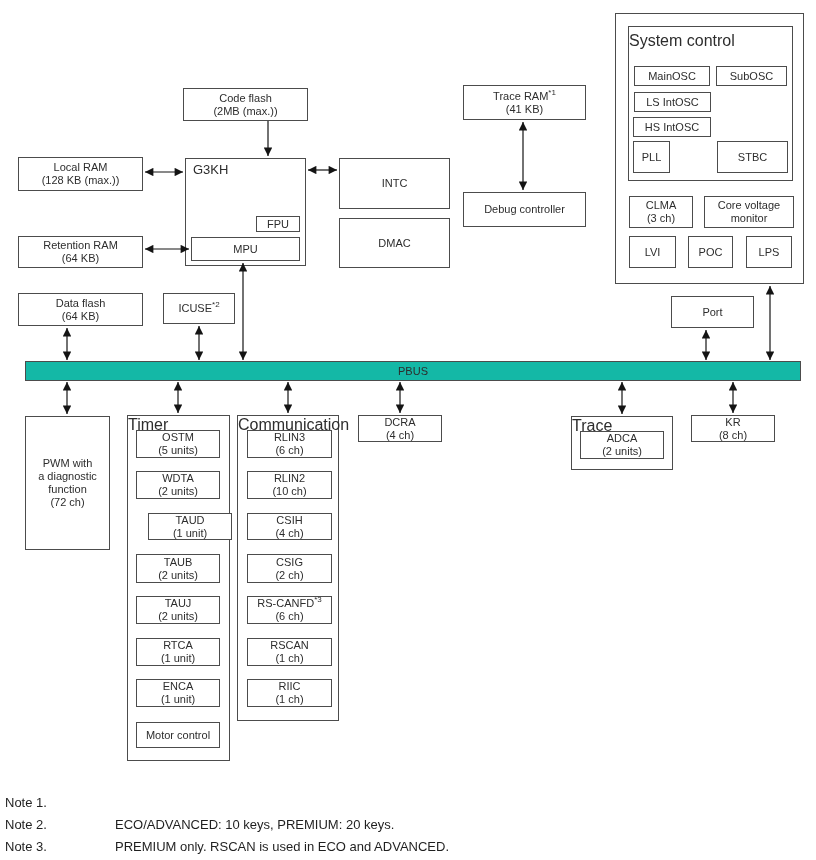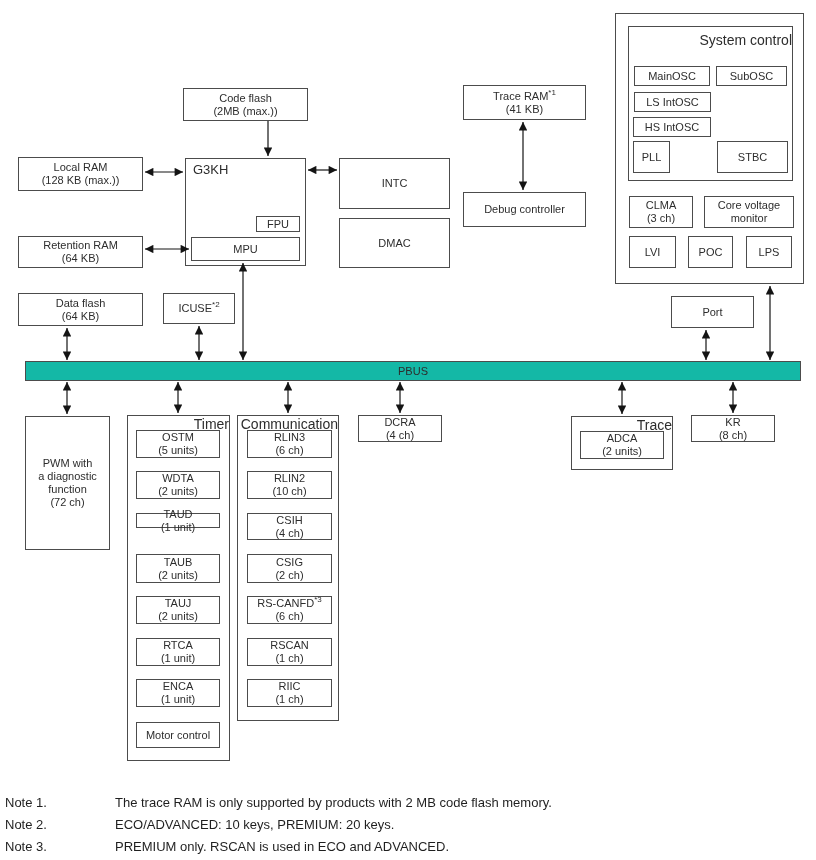--- a/index.html
+++ b/index.html
@@ -9,22 +9,22 @@
   }
   .box{
     position:absolute;background:#fff;border:1px solid #4c4c4c;
     display:flex;flex-direction:column;align-items:center;justify-content:center;
     text-align:center;font-size:11px;line-height:13px;box-sizing:border-box;
   }
   .group{
     position:absolute;background:#fff;border:1px solid #4c4c4c;box-sizing:border-box;
   }
   .group-label{
-    position:absolute;top:2px;left:0;right:0;text-align:right;
-    font-size:14px;line-height:13px;white-space:nowrap;
+    position:absolute;top:2px;left:0;right:0;text-align:left;
+    font-size:16px;line-height:13px;white-space:nowrap;
   }
   .corner-label{
     position:absolute;top:1px;left:4px;font-size:11px;line-height:13px;white-space:nowrap;
   }
   .g3kh-label{
     position:absolute;top:3px;left:7px;font-size:13px;line-height:15px;
   }
   .bus{
     position:absolute;left:25px;top:361px;width:776px;height:20px;
     background:#14b8a6;border:1px solid #4c4c4c;box-sizing:border-box;
@@ -147,21 +147,21 @@
     <div class="group-label">Timer</div>
   </div>
   <div class="box" style="left:136px;top:430px;width:84px;height:28px">
     <div>OSTM</div>
     <div>(5 units)</div>
   </div>
   <div class="box" style="left:136px;top:471px;width:84px;height:28px">
     <div>WDTA</div>
     <div>(2 units)</div>
   </div>
-  <div class="box" style="left:136px;top:513px;width:84px;height:15px">
+  <div class="box" style="left:148px;top:513px;width:84px;height:27px">
     <div>TAUD</div>
     <div>(1 unit)</div>
   </div>
   <div class="box" style="left:136px;top:554px;width:84px;height:29px">
     <div>TAUB</div>
     <div>(2 units)</div>
   </div>
   <div class="box" style="left:136px;top:596px;width:84px;height:28px">
     <div>TAUJ</div>
     <div>(2 units)</div>
@@ -250,21 +250,20 @@
       <line x1="288" y1="382" x2="288" y2="413" marker-start="url(#ah)" marker-end="url(#ah)"></line>
       <line x1="400" y1="382" x2="400" y2="413" marker-start="url(#ah)" marker-end="url(#ah)"></line>
       <line x1="622" y1="382" x2="622" y2="414" marker-start="url(#ah)" marker-end="url(#ah)"></line>
       <line x1="733" y1="382" x2="733" y2="413" marker-start="url(#ah)" marker-end="url(#ah)"></line>
     </g>
   </svg>
 
   <div class="notes">
     <div class="note">
       <span class="note-label">Note 1.</span>
-      <span class="note-text">The trace RAM is only supported by products with 2 MB code flash memory.</span>
     </div>
     <div class="note">
       <span class="note-label">Note 2.</span>
       <span class="note-text">ECO/ADVANCED: 10 keys, PREMIUM: 20 keys.</span>
     </div>
     <div class="note">
       <span class="note-label">Note 3.</span>
       <span class="note-text">PREMIUM only. RSCAN is used in ECO and ADVANCED.</span>
     </div>
   </div>

